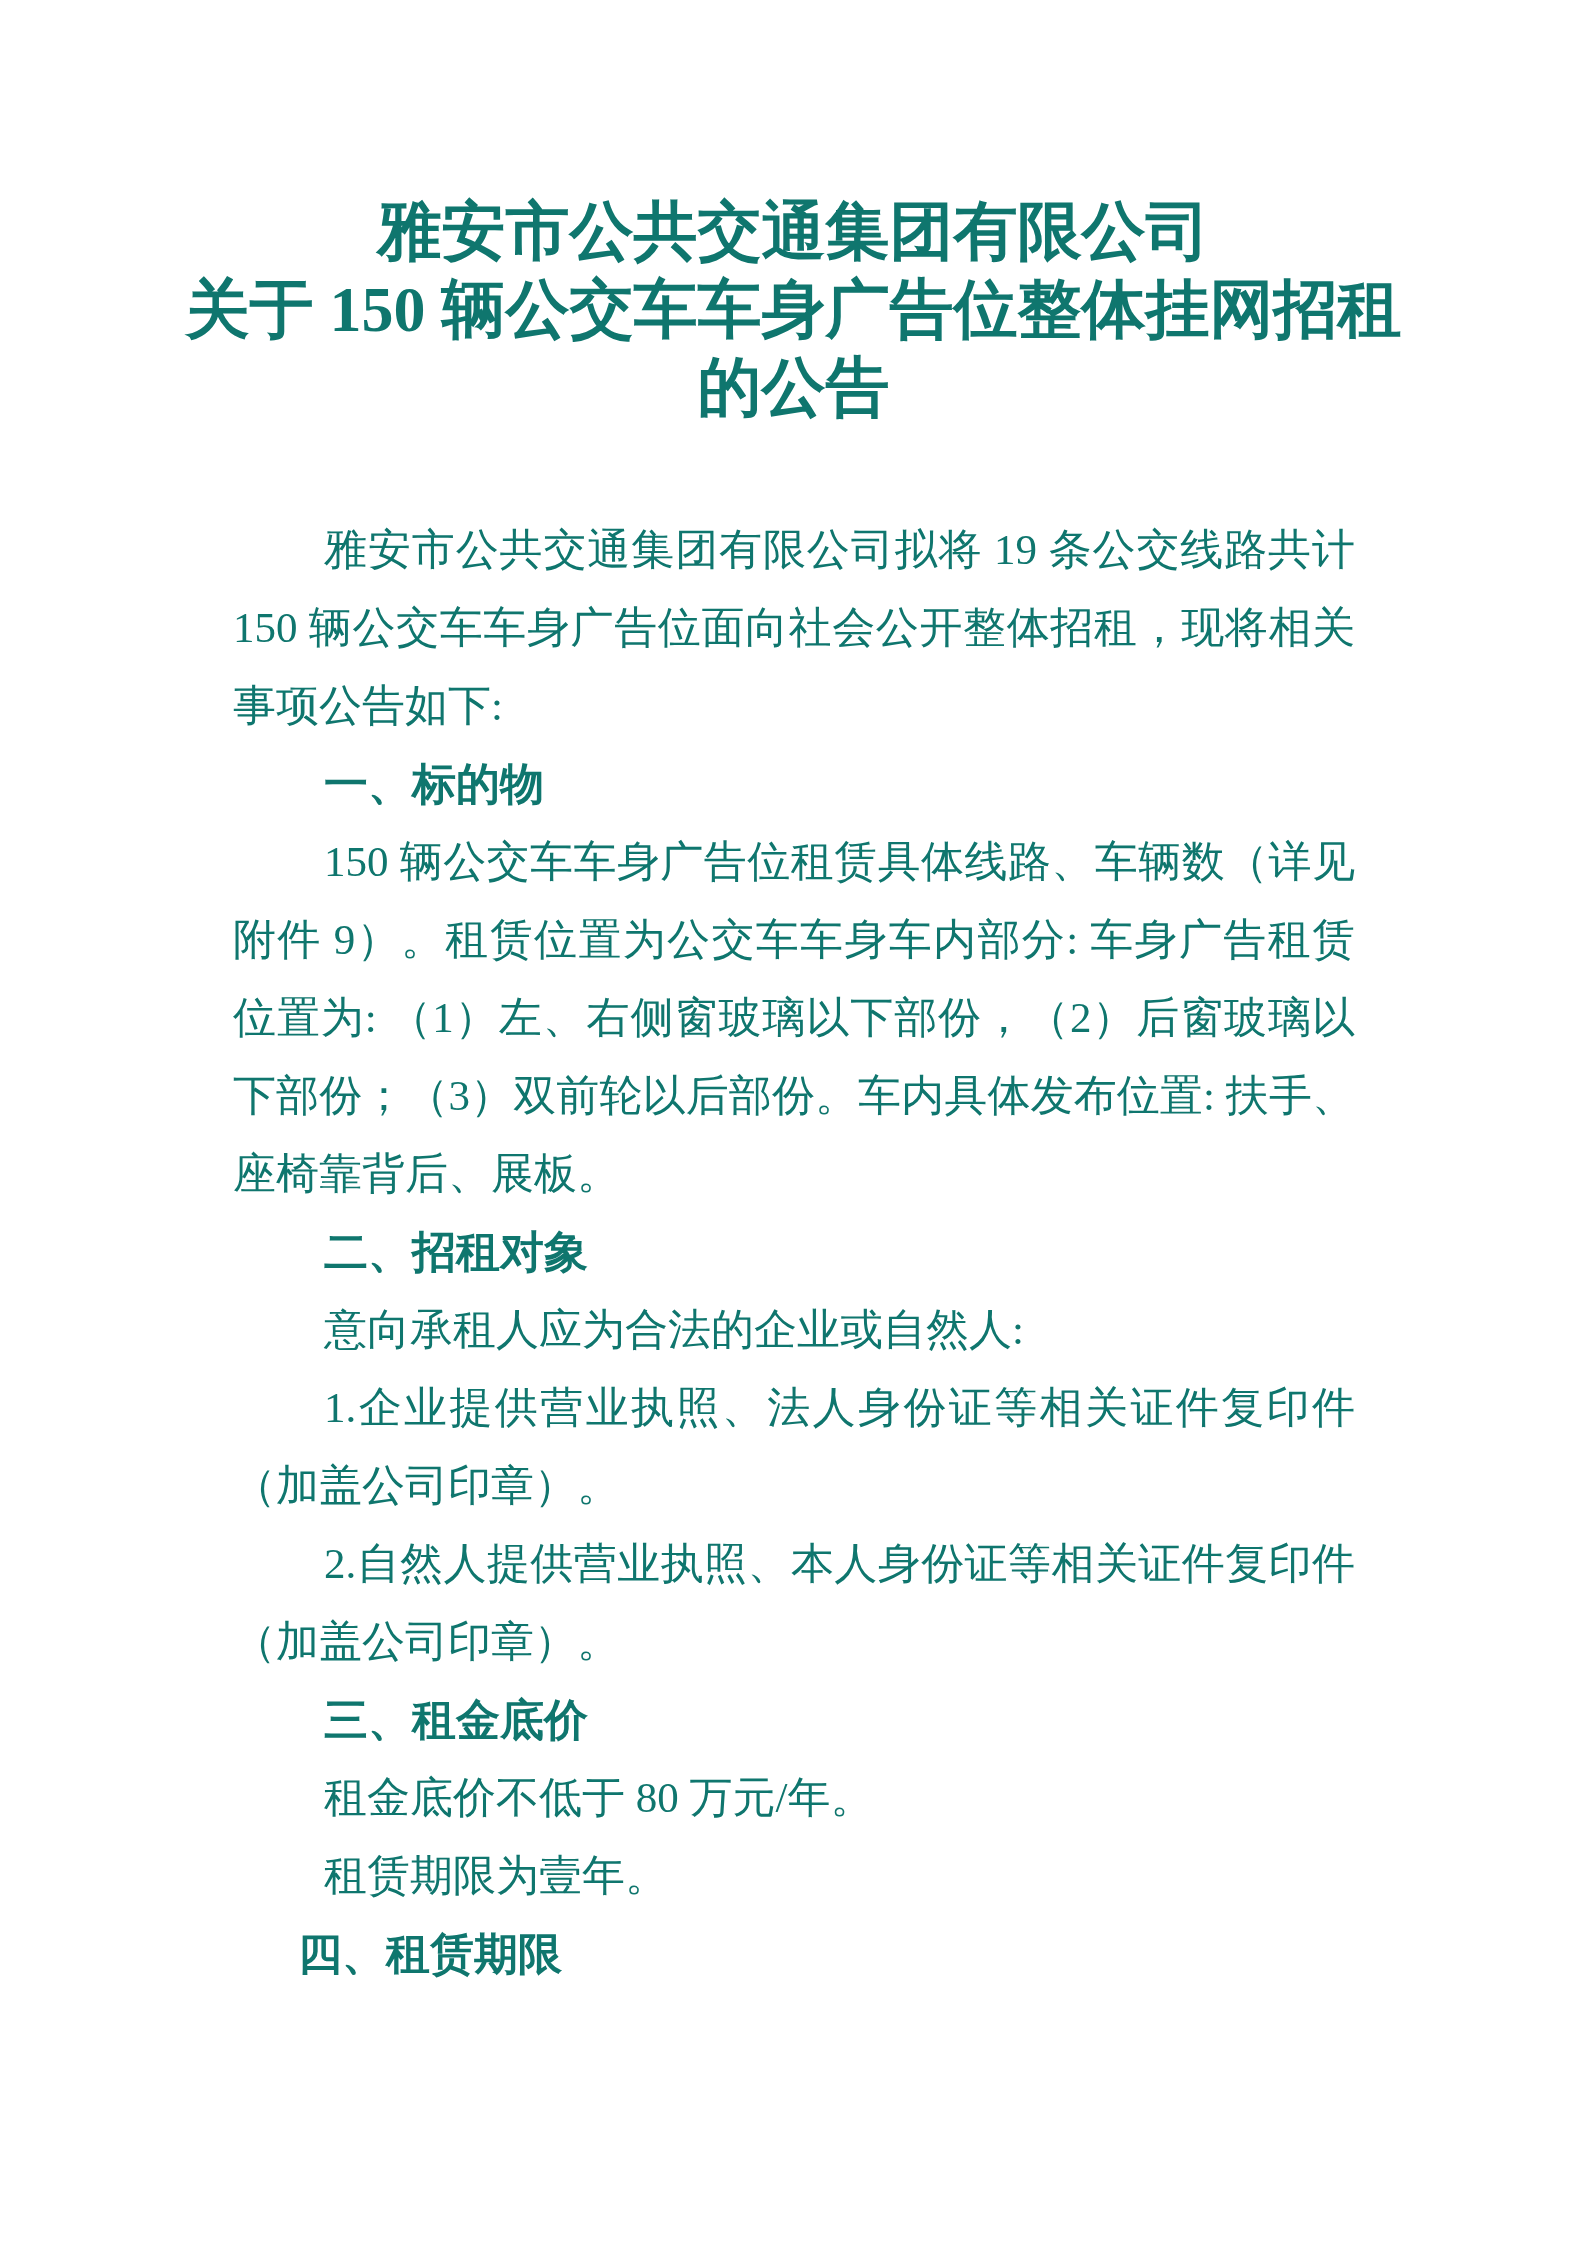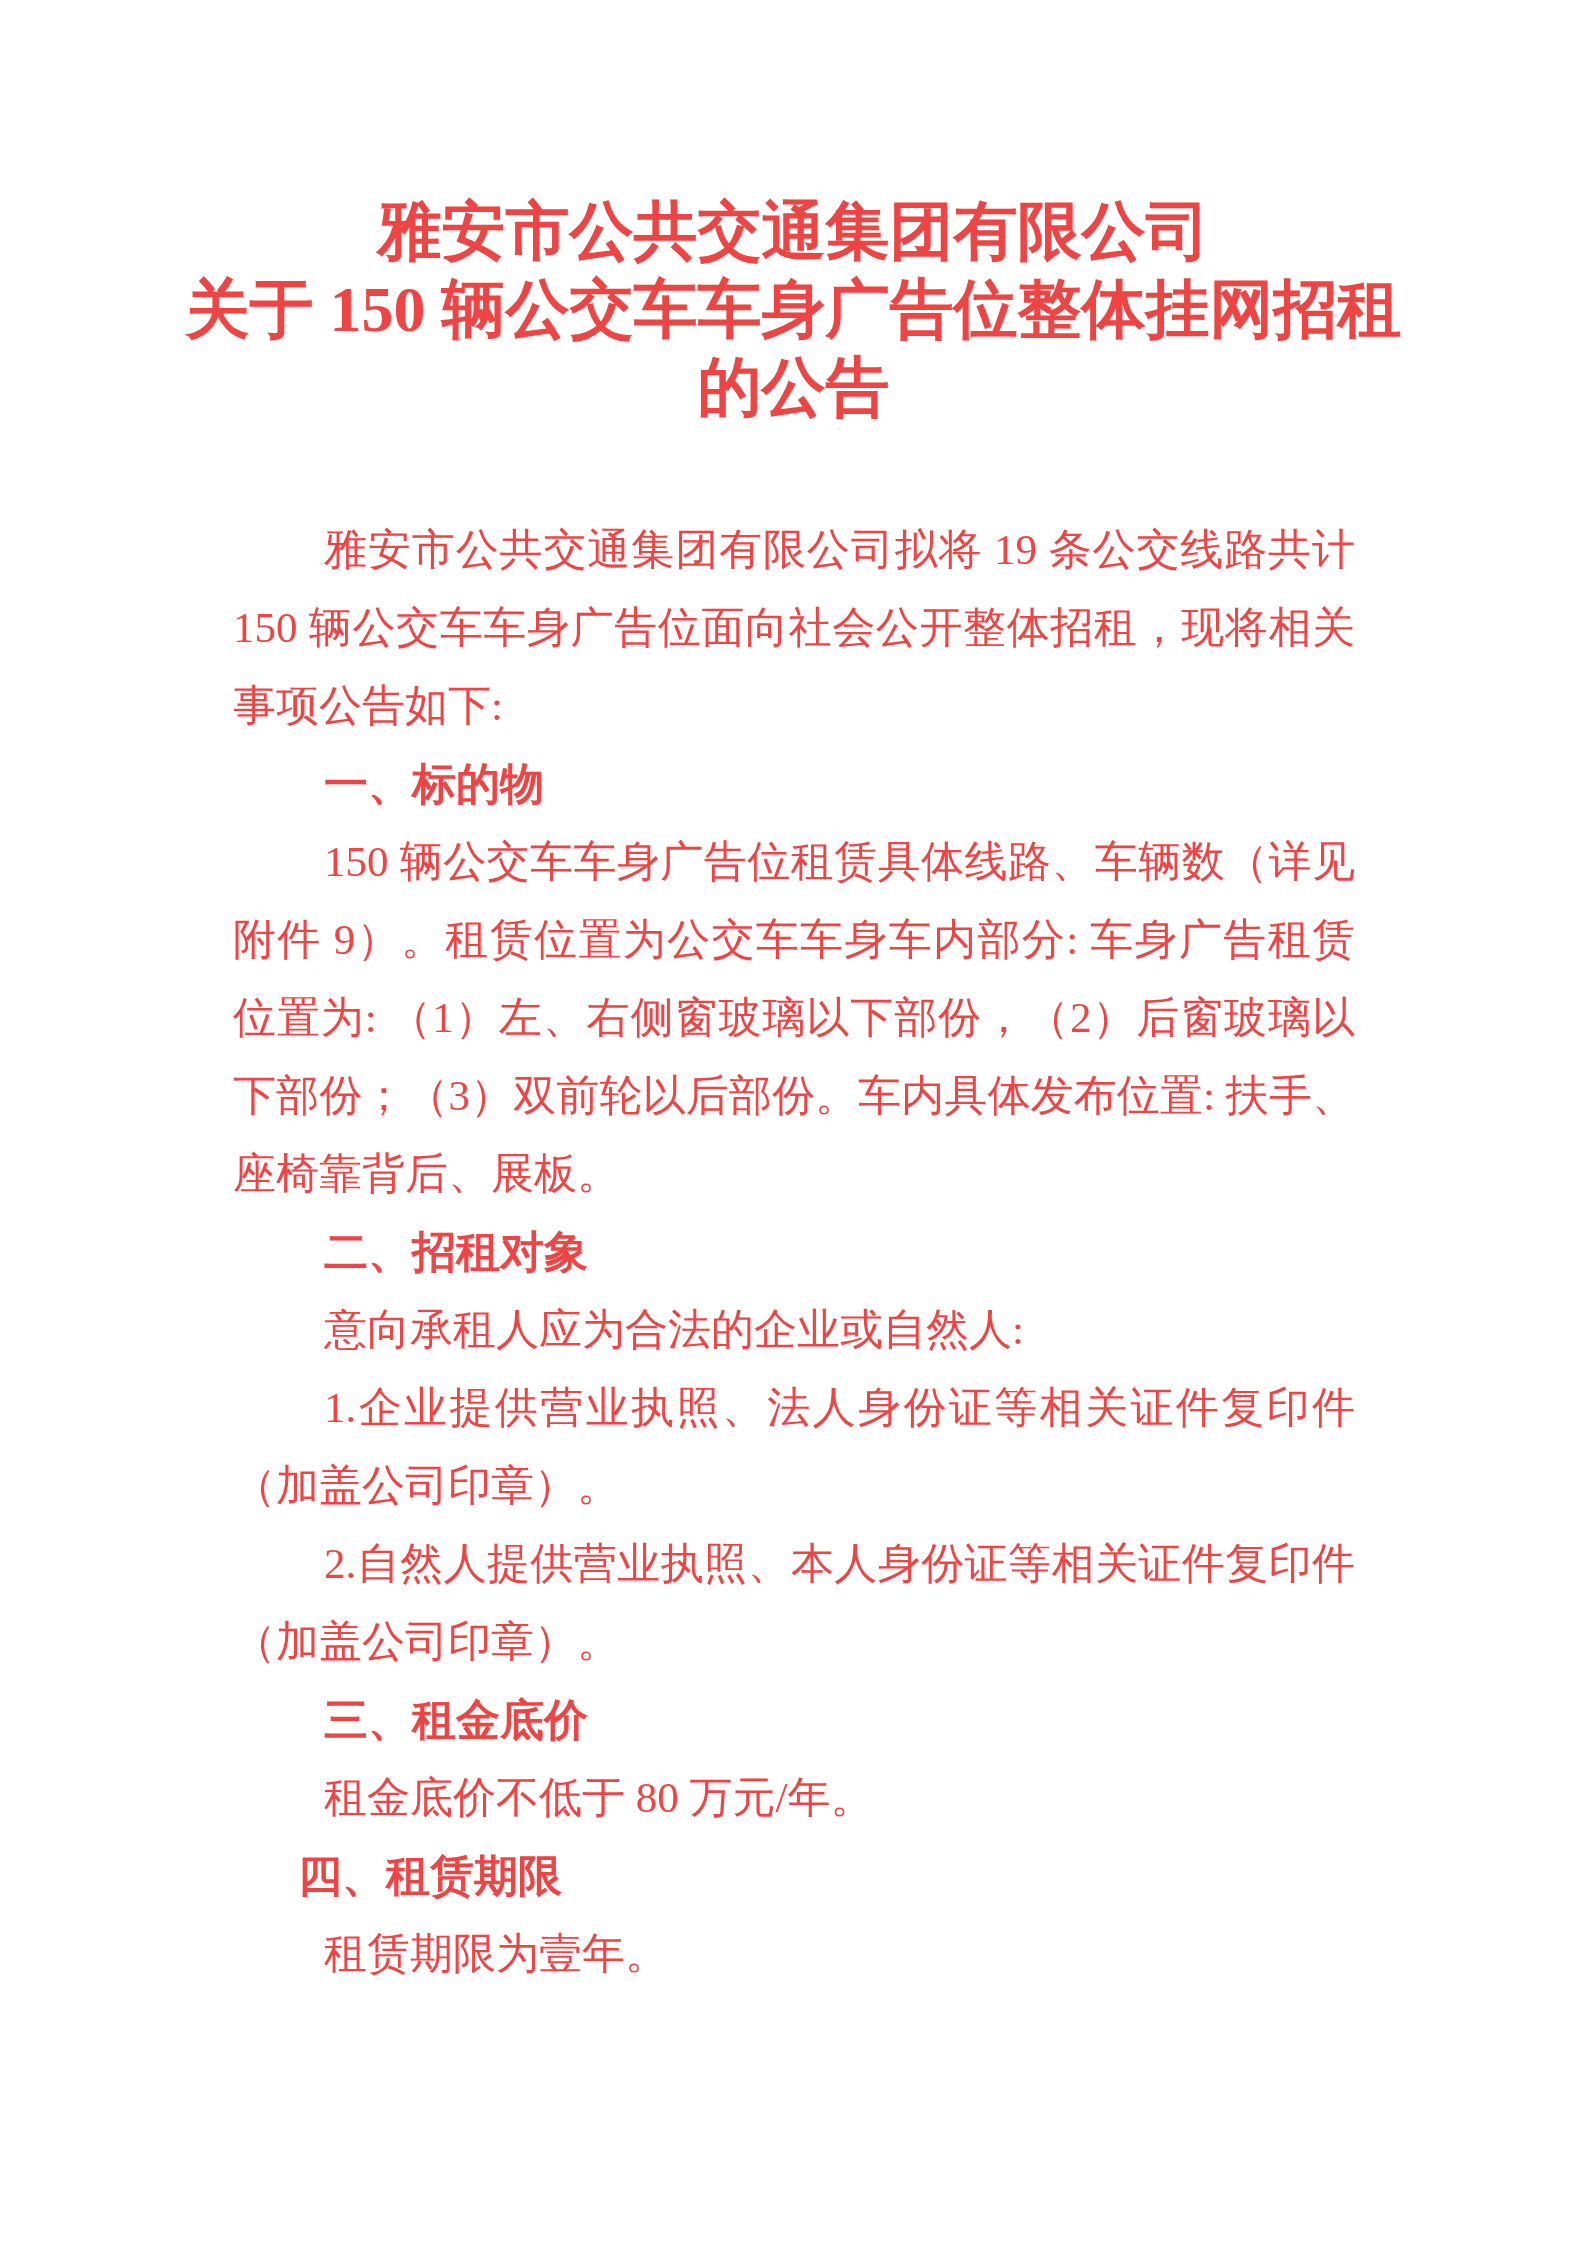--- a/index.html
+++ b/index.html
@@ -49,21 +49,21 @@
   .line.indent { text-indent: 91px; }
   .para.heading .line {
     font-family: "Liberation Sans", "DejaVu Sans", sans-serif;
     font-weight: bold;
     font-size: 44px;
   }
 </style>
 </head>
 <body>
 
-<div class="page" style="background: rgb(255, 255, 255); color: #ef4444;">
+<div class="page" style="background: rgb(255, 255, 255); color: #0f766e;">
   <div class="doc-title">
       <div class="title-line">雅安市公共交通集团有限公司</div>
       <div class="title-line">关于 150 辆公交车车身广告位整体挂网招租</div>
       <div class="title-line">的公告</div>
     </div>
   <div class="doc-body">
       <div class="para body">
         <div class="line indent fill">雅安市公共交通集团有限公司拟将 19 条公交线路共计</div>
         <div class="line fill">150 辆公交车车身广告位面向社会公开整体招租，现将相关</div>
         <div class="line">事项公告如下:</div>
@@ -91,20 +91,20 @@
       <div class="para body">
         <div class="line indent fill">2.自然人提供营业执照、本人身份证等相关证件复印件</div>
         <div class="line">（加盖公司印章）。</div>
       </div>
       <div class="para heading">
         <div class="line indent">三、租金底价</div>
       </div>
       <div class="para body">
         <div class="line indent">租金底价不低于 80 万元/年。</div>
       </div>
+      <div class="para body">
+        <div class="line indent">租赁期限为壹年。</div>
+      </div>
       <div class="para heading">
         <div class="line indent" style="text-indent: 65px;">四、租赁期限</div>
-      </div>
-      <div class="para body">
-        <div class="line indent">租赁期限为壹年。</div>
       </div>
     </div>
 </div>
 
 </body></html>

